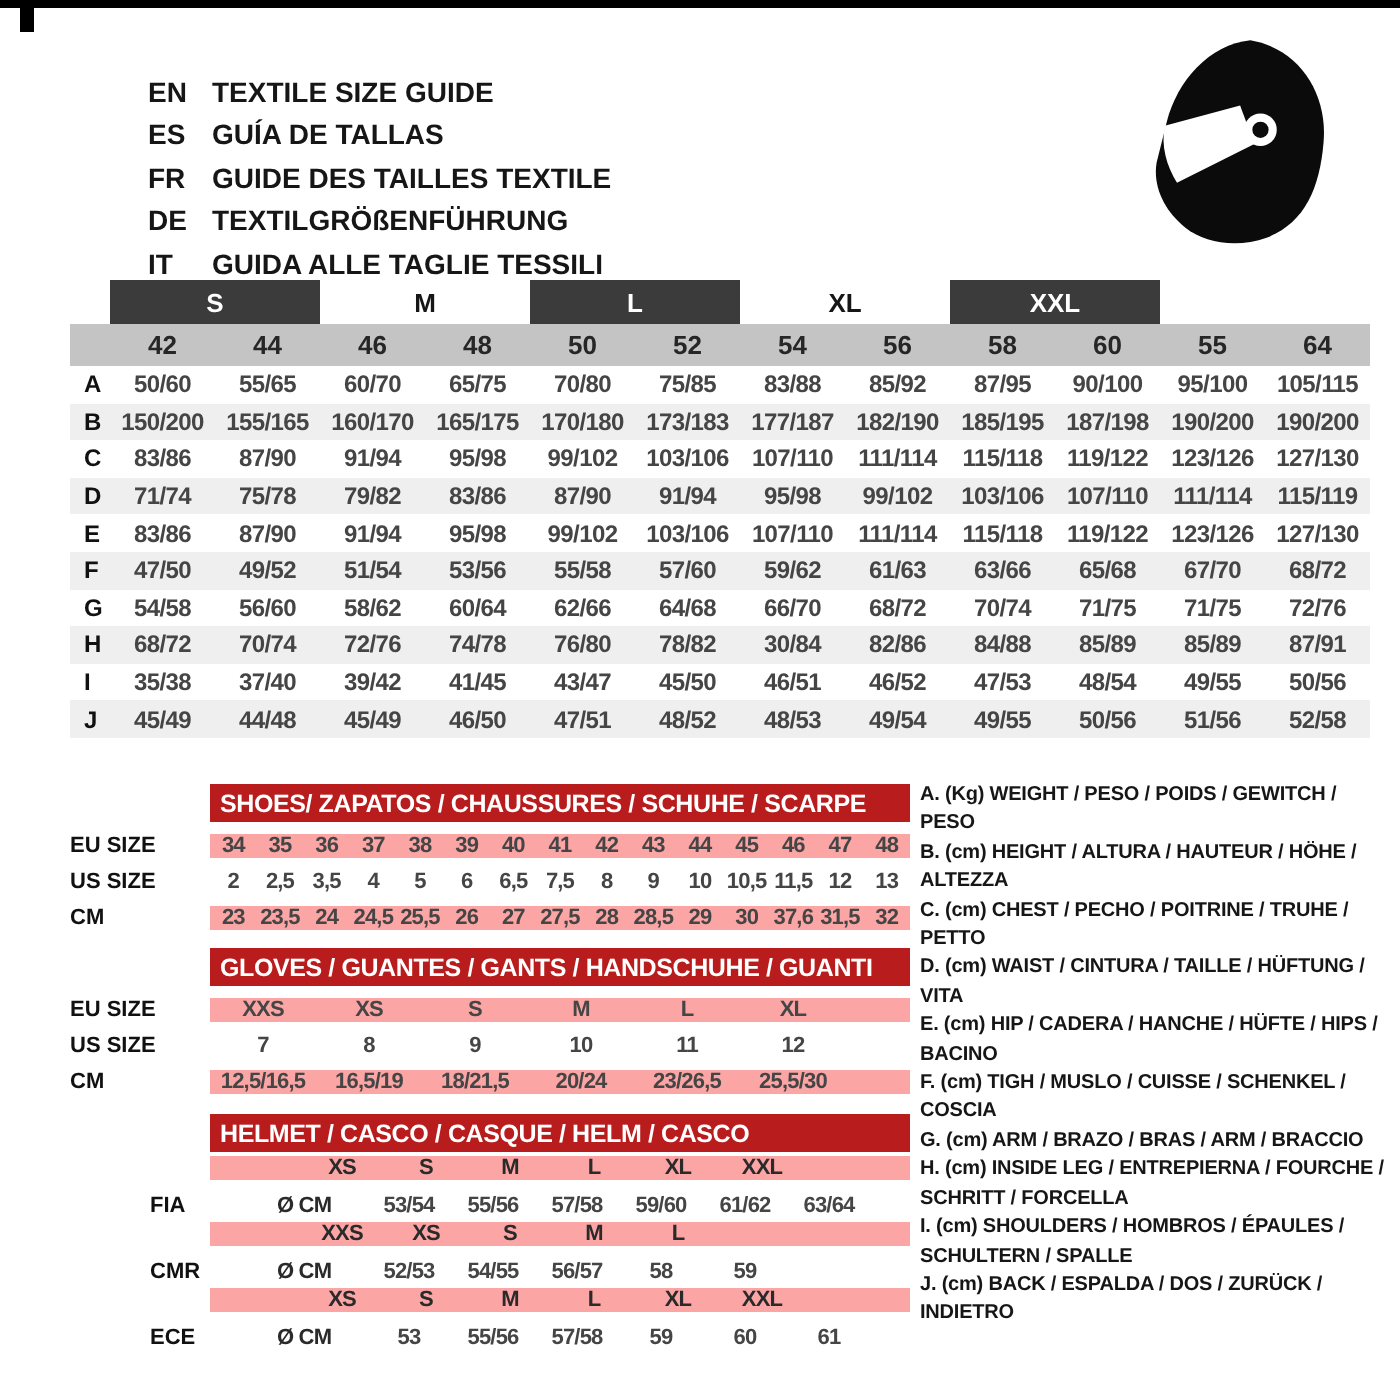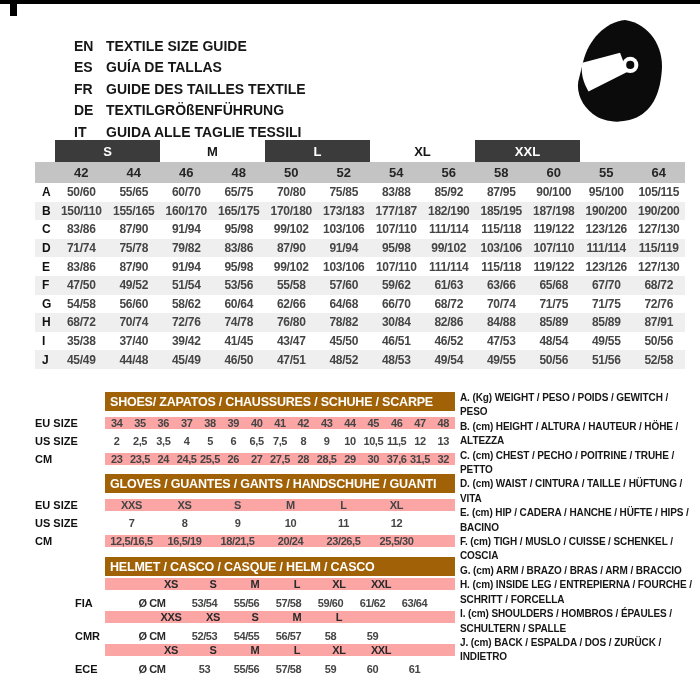--- a/index.html
+++ b/index.html
@@ -37,21 +37,21 @@
   .data-row.shaded { background:#efefef; }
   .row-key { font-size:12px; font-weight:700; color:#111; padding-left:7px; }
   .val { text-align:center; font-size:12px; font-weight:700; color:#454545; letter-spacing:-0.3px; }
 
   
   .block { position:absolute; left:35px; width:421px; }
   .blk-shoes  { top:392px; }
   .blk-gloves { top:474px; }
   .blk-helmet { top:557px; }
   .tbar {
-    margin-left:70px; width:345px; height:19px; background:#a16207; color:#fff;
+    margin-left:70px; width:345px; height:19px; background:#b91c1c; color:#fff;
     font-size:12.5px; font-weight:700; display:flex; align-items:center; padding-left:5px;
     letter-spacing:-0.2px; white-space:nowrap;
   }
   .srow { display:flex; height:18px; align-items:flex-end; }
   .srow.thin { height:14px; }
   .srow.vrow { height:19px;margin-left:40px; }
   .srow-label { width:70px; display:flex; align-items:center; font-size:11px; font-weight:700; color:#111; white-space:nowrap; }
   .band { width:350px; display:grid; align-items:center; white-space:nowrap; }
   .band.shaded { background:#fca5a5; }
   .shoes-band  { grid-template-columns:repeat(15, 1fr); }
@@ -138,21 +138,21 @@
           <div class="val">75/85</div>
           <div class="val">83/88</div>
           <div class="val">85/92</div>
           <div class="val">87/95</div>
           <div class="val">90/100</div>
           <div class="val">95/100</div>
           <div class="val">105/115</div>
         </div>
         <div class="data-row shaded">
           <div class="row-key">B</div>
-          <div class="val">150/110</div>
+          <div class="val">150/200</div>
           <div class="val">155/165</div>
           <div class="val">160/170</div>
           <div class="val">165/175</div>
           <div class="val">170/180</div>
           <div class="val">173/183</div>
           <div class="val">177/187</div>
           <div class="val">182/190</div>
           <div class="val">185/195</div>
           <div class="val">187/198</div>
           <div class="val">190/200</div>

